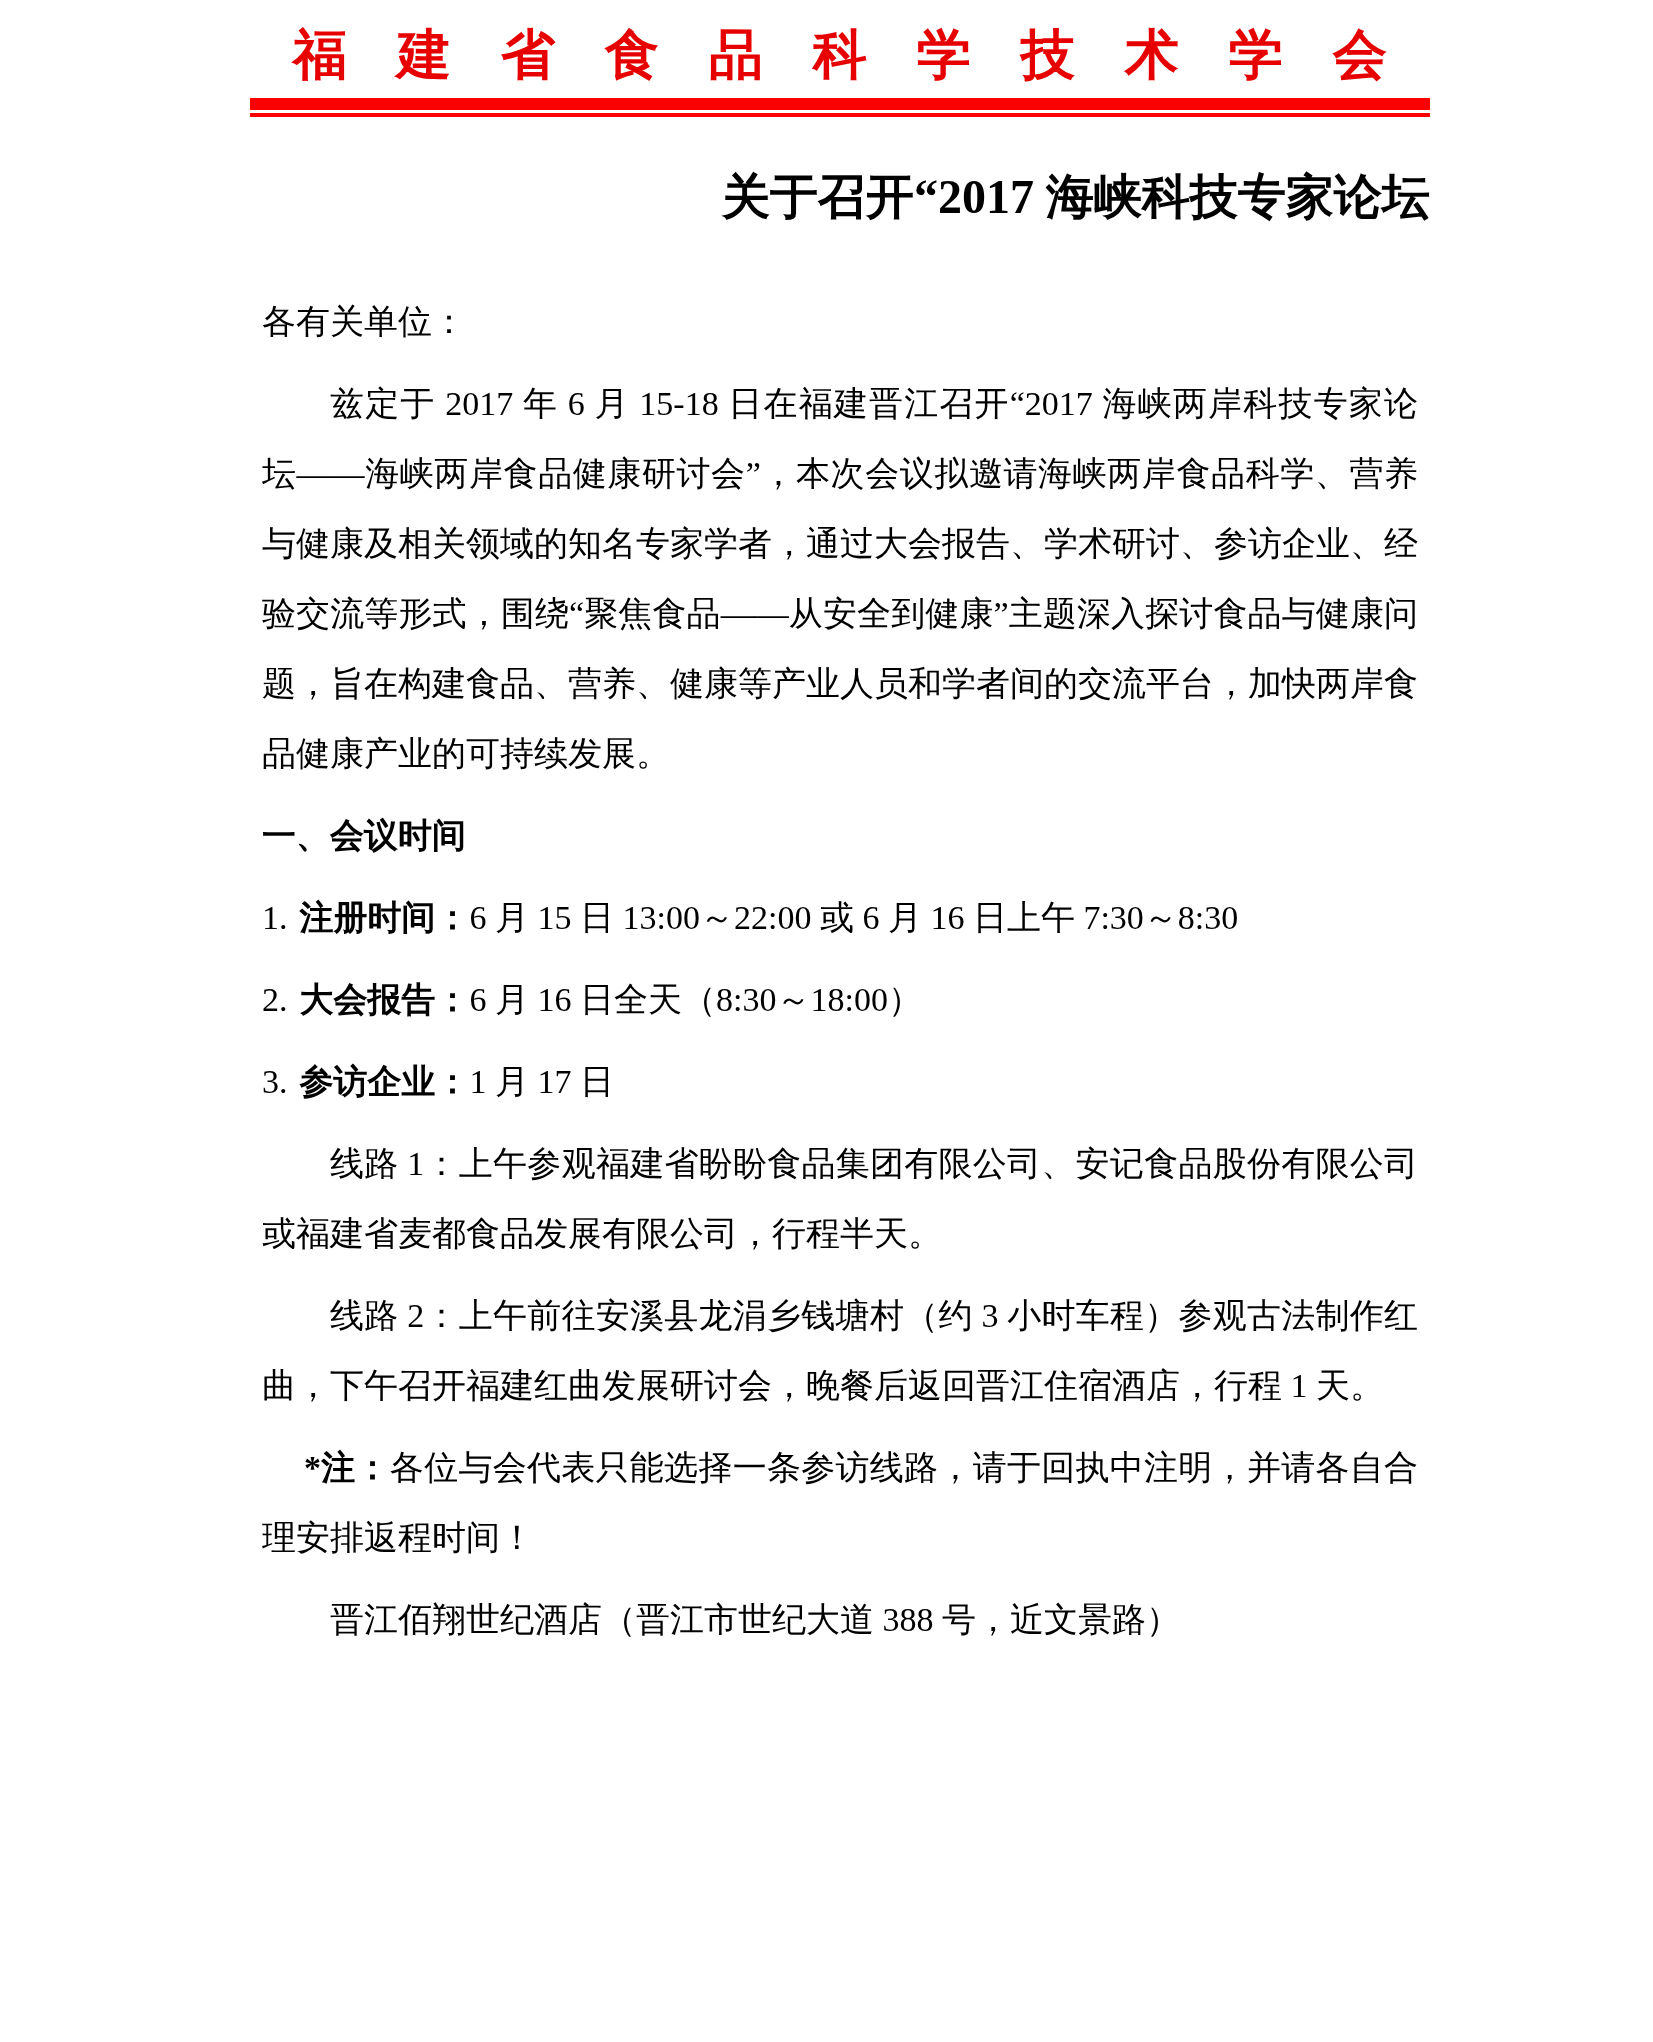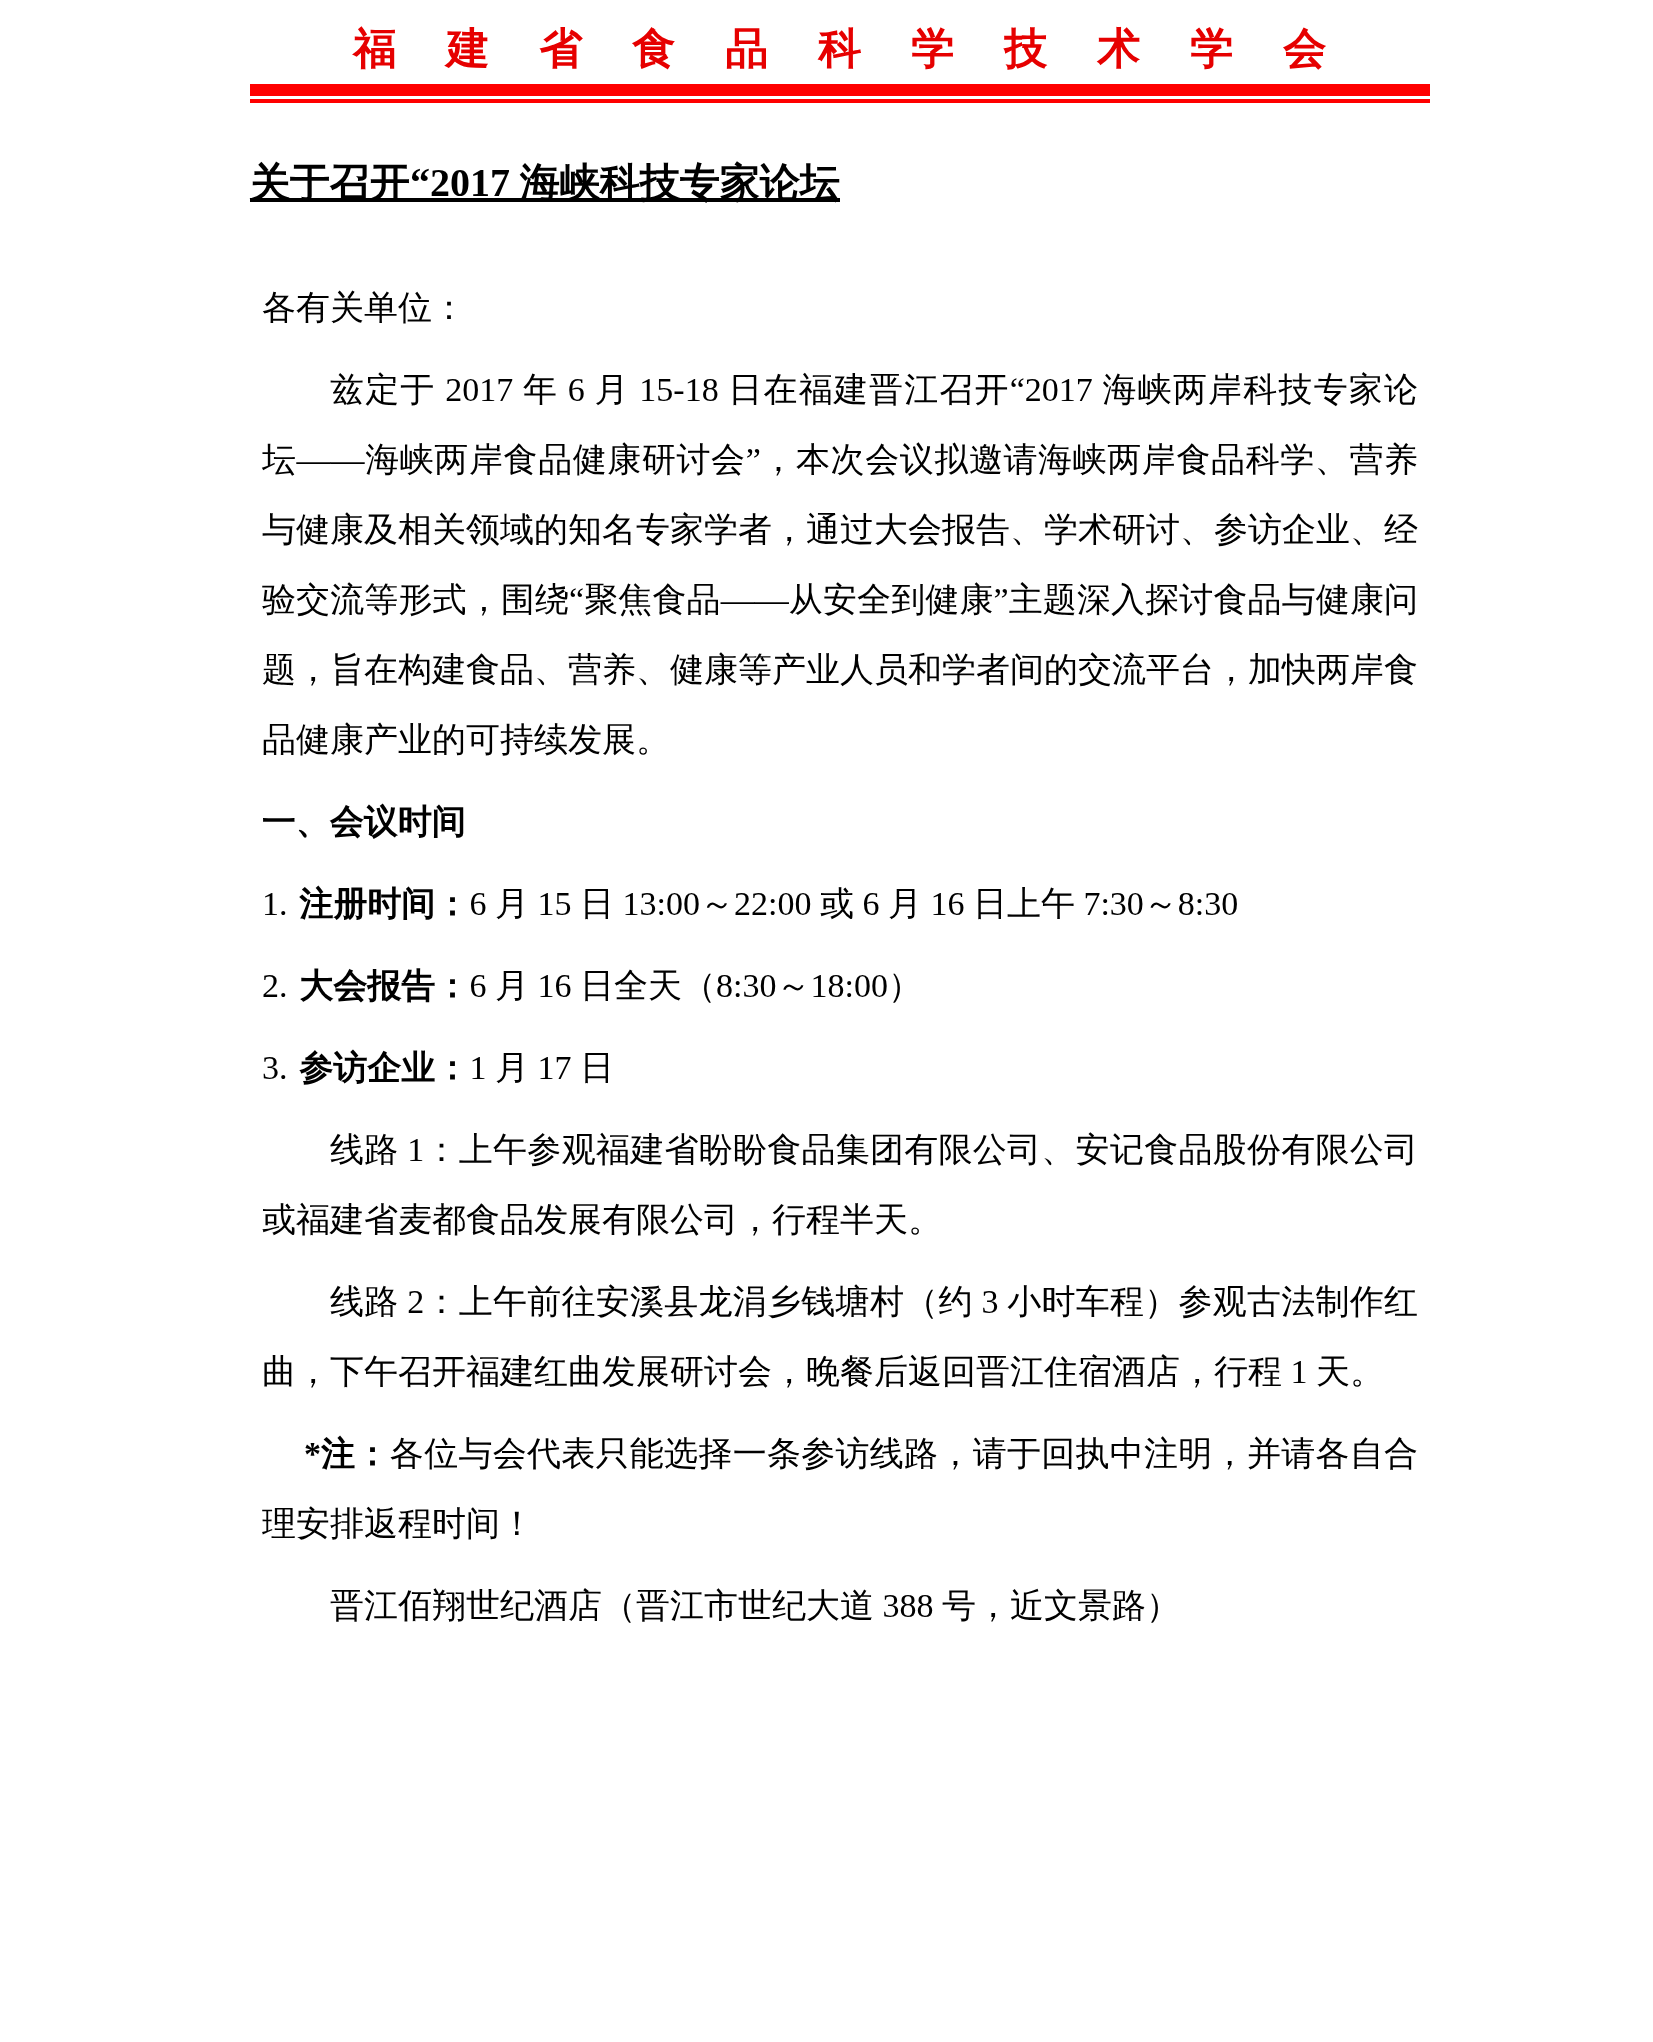--- a/index.html
+++ b/index.html
@@ -13,42 +13,41 @@
     overflow: hidden;
     font-family: "Liberation Serif", "DejaVu Serif", serif;
     color: #000000;
   }
   .content {
     padding: 22px 223px 0 250px; 
   }
   
   .letterhead {
     color: #e60000;
-    font-size: 43px;
+    font-size: 54px;
     font-weight: bold;
     letter-spacing: 50px;
     margin-right: -50px; 
     text-align: center;
     white-space: nowrap;
     line-height: 1.25;
   }
   .rule {
     margin-top: 8px;
     height: 3px;               
     border-top: 12px solid #ff0000;
     border-bottom: 4px solid #ff0000;
   }
   
   .doc-title {
     margin-top: 36px;
-    text-align: left;
+    text-align: right;
     font-weight: bold;
-    font-size: 40px;
+    font-size: 48px;
     line-height: 88px;
-    text-decoration: underline;
   }
   
   .body-text {
     margin-top: 46px;
     font-size: 34px;
     line-height: 70px;
     text-align: justify;
     text-justify: inter-ideograph;
   }
   .body-text p { margin: 12px; }

